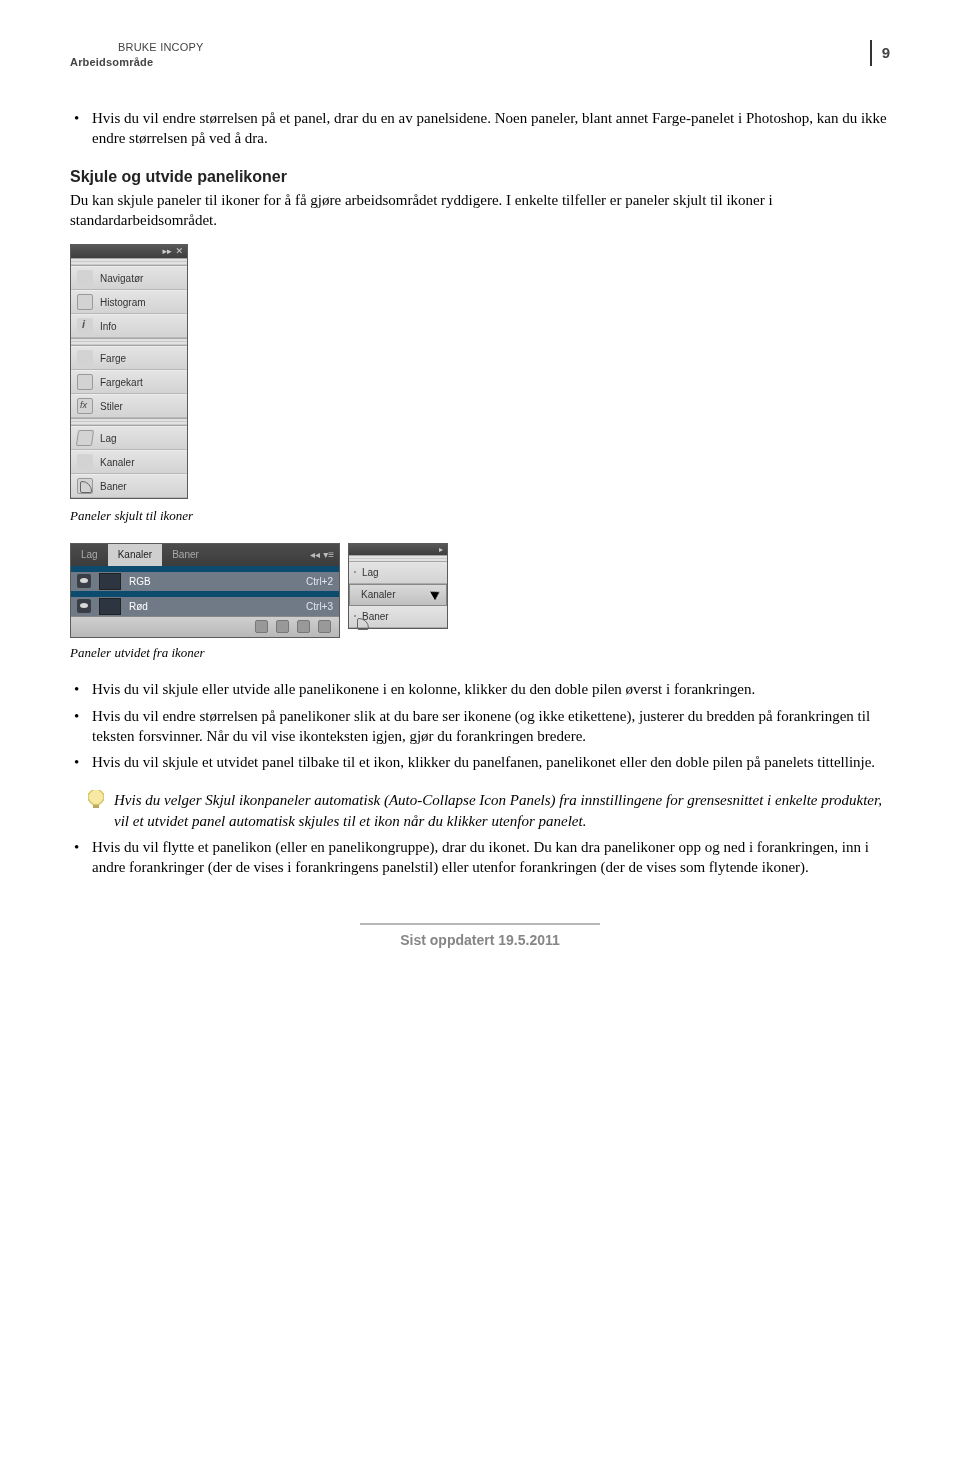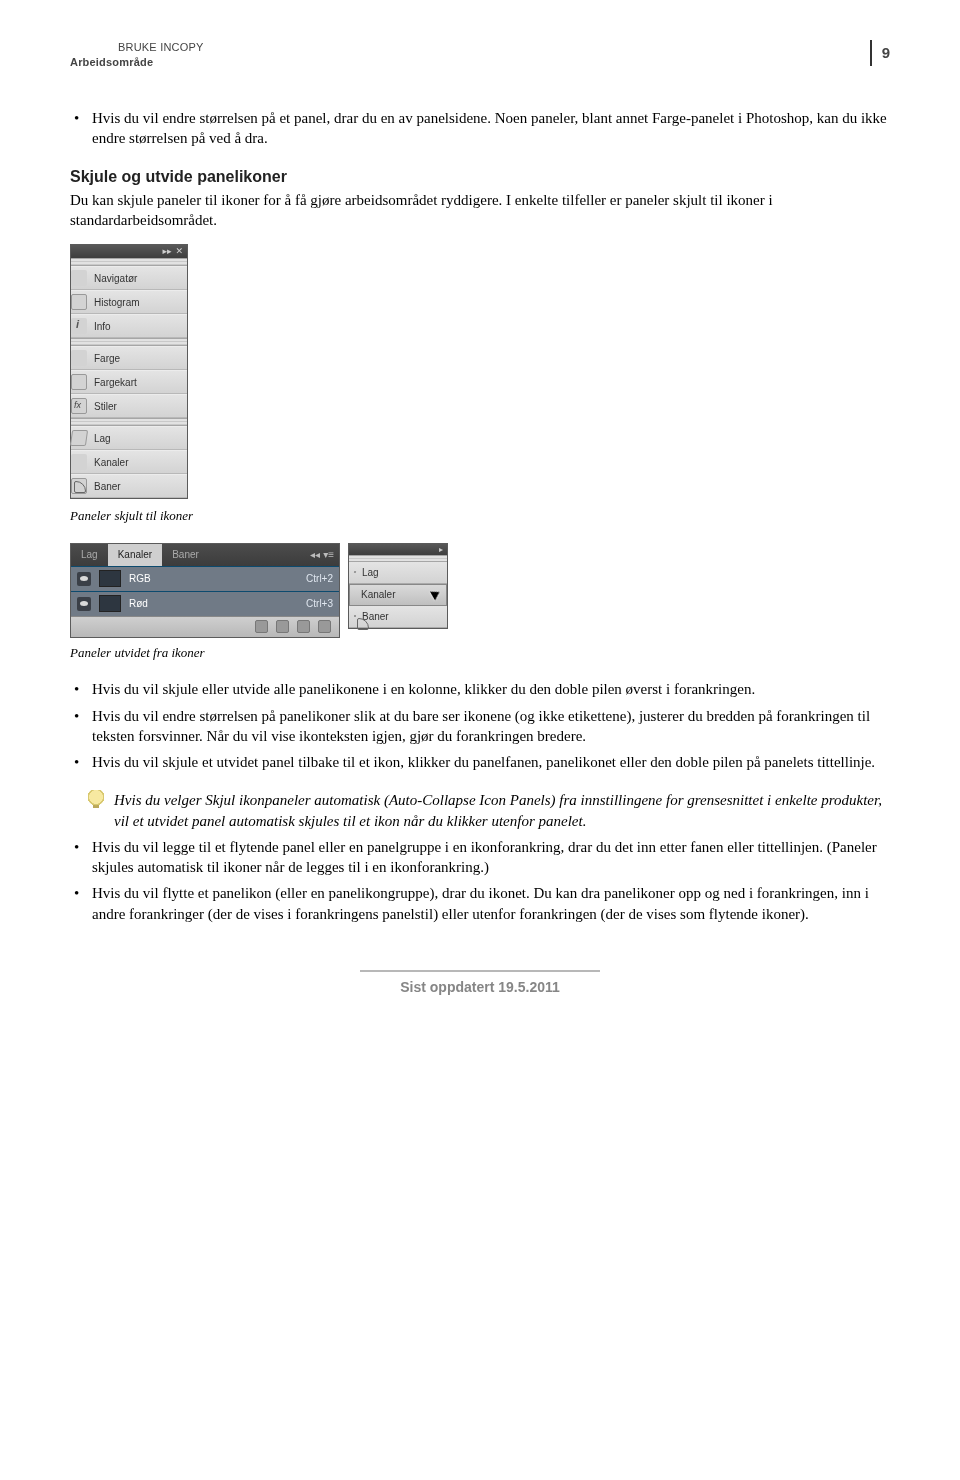--- a/index.html
+++ b/index.html
@@ -75,21 +75,21 @@
   .panel-dock .hbar {
     height: 8px;
     background: repeating-linear-gradient(#e2e2e2, #e2e2e2 2px, #c9c9c9 2px, #c9c9c9 3px);
     border-top: 1px solid #a6a6a6;
     border-bottom: 1px solid #a6a6a6;
   }
   .panel-dock .item {
     display: flex;
     align-items: center;
     gap: 7px;
-    padding: 4px 0;
+    padding: 4px 6px;
     border-top: 1px solid #ececec;
     border-bottom: 1px solid #b8b8b8;
     background: linear-gradient(#e4e4e4, #d3d3d3);
     height: 24px;
   }
   .panel-dock .item .ic {
     width: 16px; height: 16px; display: inline-block;
     background: #d3d3d3;
     border-radius: 2px;
   }
@@ -137,21 +137,21 @@
     background: linear-gradient(#4c4c4c,#3c3c3c);
     color:#ccc; font-size:10px;
   }
   .channels-panel .tab { padding: 4px 10px; color:#aaa; }
   .channels-panel .tab.active { background:#cfcfcf; color:#222; }
   .channels-panel .tab-icons { margin-left:auto; display:flex; gap:3px; padding-right:5px; color:#bbb; font-size:10px;}
   .channels-panel .row {
     display:flex; align-items:center; height:25px;
     padding: 0 6px; gap:8px;
     background:#707a86; color:#fff; font-size:10px;
-    border-top:1px solid #0c4a6e;
+    border-top:6px solid #0c4a6e;
   }
   .channels-panel .eye { width:14px; height:14px; background:#3a3f47; border-radius:2px; position:relative;}
   .channels-panel .eye::after{content:""; position:absolute; left:3px; top:4px; width:8px; height:5px; border-radius:50%; background:#d9d9d9;}
   .channels-panel .thumb { width:22px; height:17px; background:#2d3640; border:1px solid #222;}
   .channels-panel .lbl{ flex:1; }
   .channels-panel .cmd { color:#dfe6ef; font-size:10px;}
   .channels-panel .footer {
     height:21px; background:linear-gradient(#cfcfcf,#b8b8b8);
     border-top:1px solid #888;
     display:flex; align-items:center; justify-content:flex-end;
@@ -322,17 +322,16 @@
   <li>Hvis du vil endre størrelsen på panelikoner slik at du bare ser ikonene (og ikke etikettene), justerer du bredden på forankringen til teksten forsvinner. Når du vil vise ikonteksten igjen, gjør du forankringen bredere.</li>
   <li>Hvis du vil skjule et utvidet panel tilbake til et ikon, klikker du panelfanen, panelikonet eller den doble pilen på panelets tittellinje.</li>
 </ul>
 
 <div class="tip">
   <span class="bulb"></span>
   <span class="tiptext">Hvis du velger Skjul ikonpaneler automatisk (Auto-Collapse Icon Panels) fra innstillingene for grensesnittet i enkelte produkter, vil et utvidet panel automatisk skjules til et ikon når du klikker utenfor panelet.</span>
 </div>
 
 <ul class="bullets">
-  <li>Hvis du vil legge til et flytende panel eller en panelgruppe i en ikonforankring, drar du det inn etter fanen eller tittellinjen. (Paneler skjules automatisk til ikoner når de legges til i en ikonforankring.)</li>
   <li>Hvis du vil flytte et panelikon (eller en panelikongruppe), drar du ikonet. Du kan dra panelikoner opp og ned i forankringen, inn i andre forankringer (der de vises i forankringens panelstil) eller utenfor forankringen (der de vises som flytende ikoner).</li>
 </ul>
 
 <div class="page-footer">Sist oppdatert 19.5.2011</div>
 
 </body></html>

